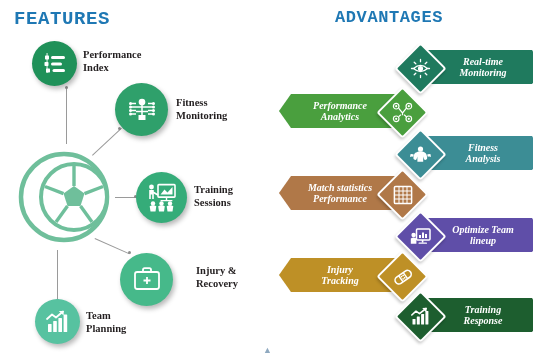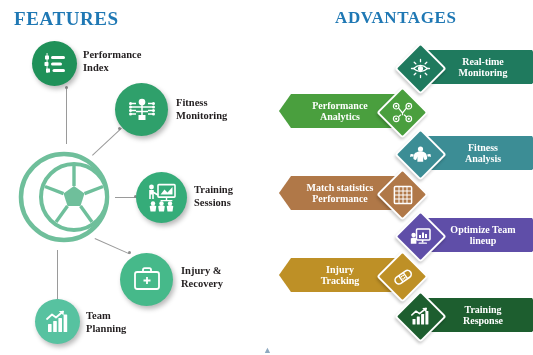--- a/index.html
+++ b/index.html
@@ -12,21 +12,21 @@
     height: 355px;
     position: relative;
     overflow: hidden;
     font-family: "Liberation Sans", sans-serif;
     -webkit-font-smoothing: antialiased;
   }
 
   
   .section-title {
     position: absolute;
-    font-family: Liberation Serif, serif;
+    font-family: Liberation Mono, monospace;
     font-weight: bold;
     color: #1F78B4;
     letter-spacing: 0.6px;
     white-space: nowrap;
   }
   #features-title { left: 14px;  top: 8px;  font-size: 19px; }
   #advantages-title { left: 335px; top: 8px; font-size: 17px; }
 
   
   #features-panel {
@@ -81,20 +81,21 @@
   #central-ball {
     position: absolute;
     left: 18px; top: 148px;
     width: 98px; height: 98px;
   }
 
   
   .adv-row {
     position: absolute;
     height: 46px;
+    font-style: italic;
   }
   
   .banner-right {
     position: absolute;
     left: 38px;
     top: 6px;
     width: 122px;
     height: 34px;
     clip-path: polygon(0 0, calc(100% - 12px) 0, 100% 50%, calc(100% - 12px) 100%, 0 100%);
     display: flex;
@@ -264,21 +265,21 @@
   <div class="feature-node">
     <div class="feature-circle" style="left:120px; top:253px; width:53px; height:53px; background:#46B98A;">
       <svg width="30" height="26" viewBox="0 0 30 26">
         <g fill="none" stroke="#ffffff" stroke-width="1.8">
           <path d="M11 5 v-2.2 a1.6 1.6 0 0 1 1.6 -1.6 h4.8 a1.6 1.6 0 0 1 1.6 1.6 v2.2"></path>
           <rect x="3" y="5" width="24" height="17" rx="2.2"></rect>
           <path d="M15 10 v7 M11.5 13.5 h7"></path>
         </g>
       </svg>
     </div>
-    <div class="feature-label" style="left:181px; top:265px;">Injury &amp;
+    <div class="feature-label" style="left:196px; top:265px;">Injury &amp;
 Recovery</div>
   </div>
 
   <div class="feature-node">
     <div class="feature-circle" style="left:35px; top:299px; width:45px; height:45px; background:#57C2A0;">
       <svg width="26" height="24" viewBox="0 0 26 24">
         <g fill="#ffffff">
           <rect x="3" y="14" width="3.6" height="8" rx="0.6"></rect>
           <rect x="8.2" y="11" width="3.6" height="11" rx="0.6"></rect>
           <rect x="13.4" y="8" width="3.6" height="14" rx="0.6"></rect>

